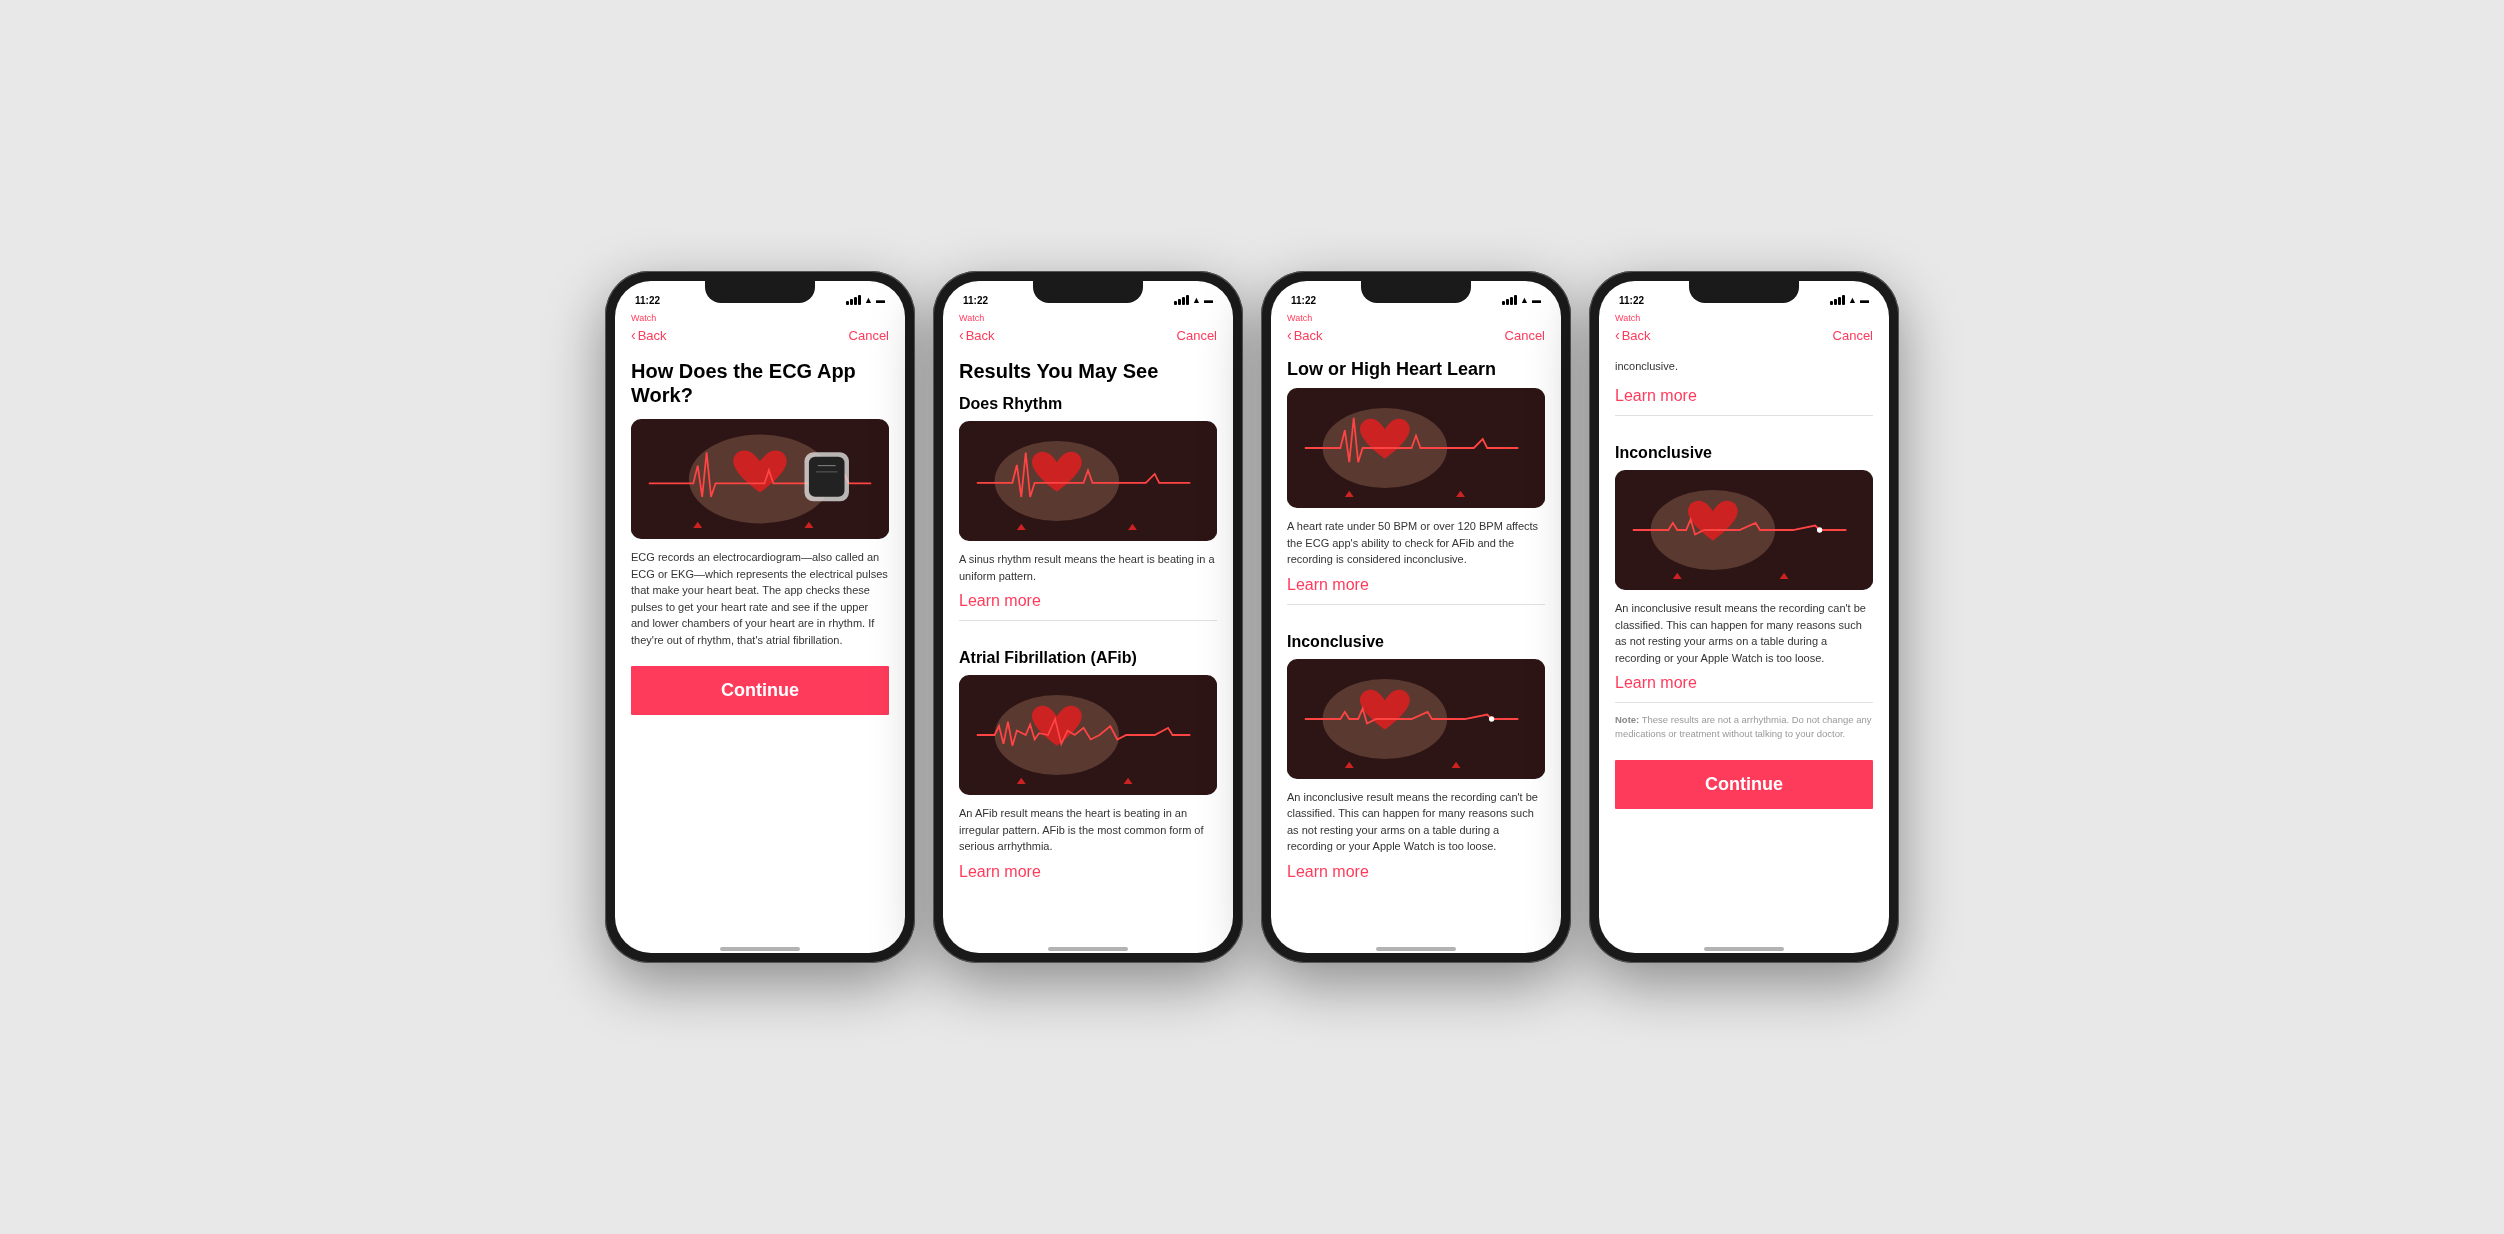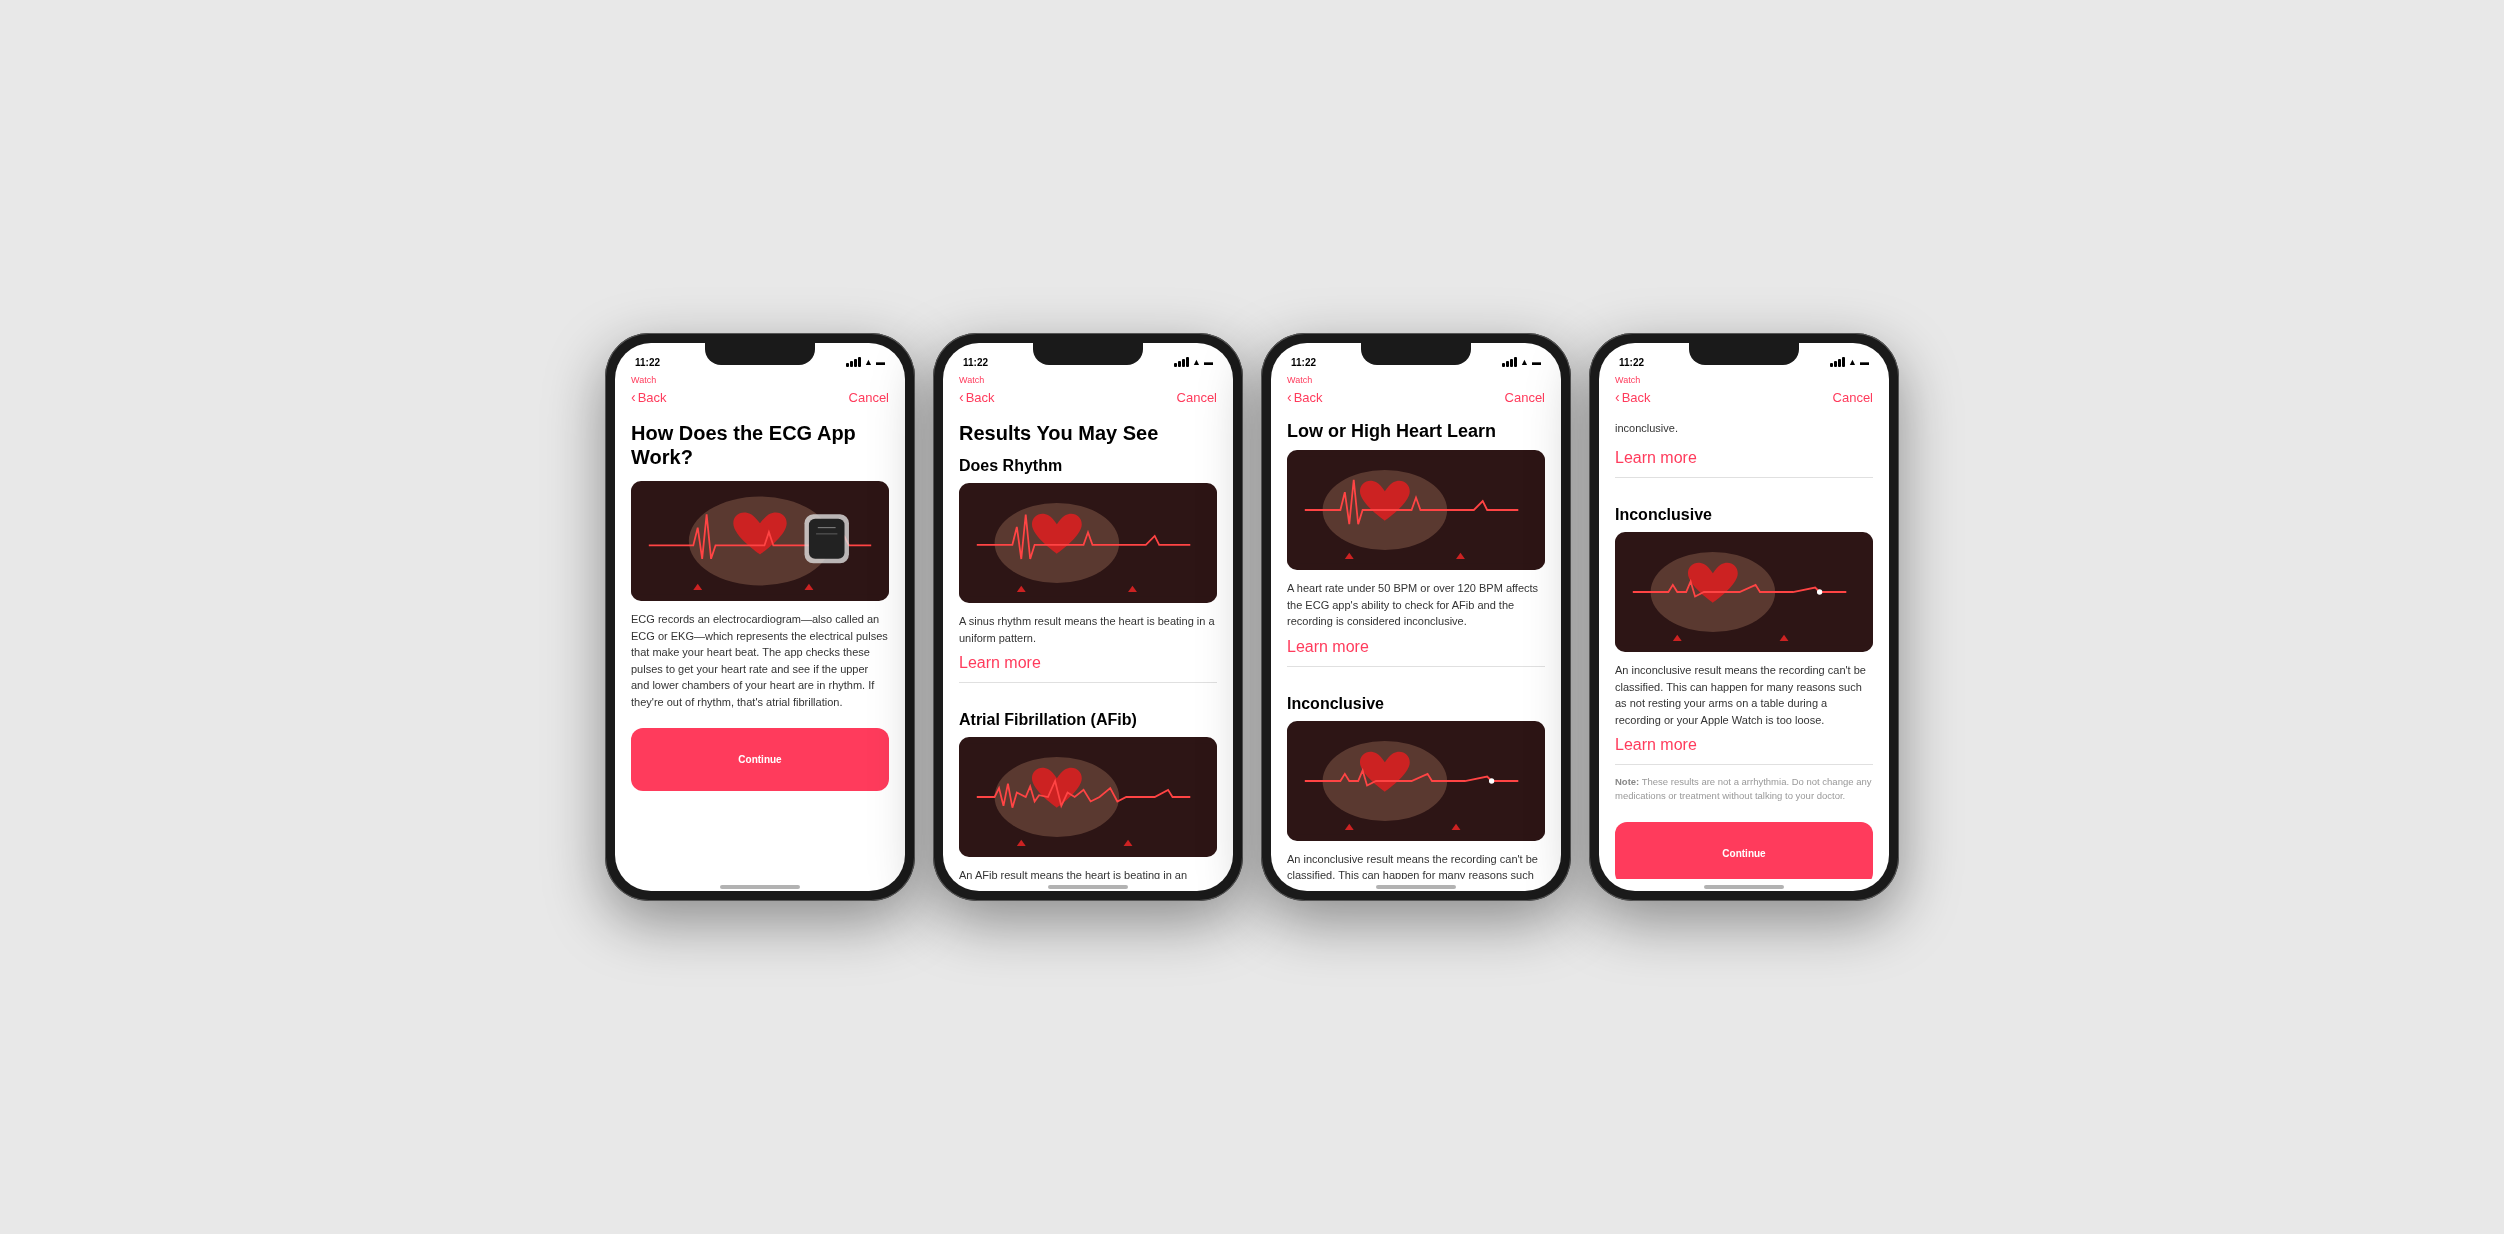--- a/index.html
+++ b/index.html
@@ -12,21 +12,21 @@
       font-family: -apple-system, BlinkMacSystemFont, 'SF Pro Text', 'Helvetica Neue', sans-serif;
       padding: 20px;
     }
     .phones-container {
       display: flex;
       gap: 18px;
       align-items: center;
     }
     .phone-wrapper {
       width: 310px;
-      height: 568px;
+      height: 692px;
       background: #1a1a1a;
       border-radius: 44px;
       padding: 10px;
       box-shadow: 0 20px 60px rgba(0,0,0,0.4), inset 0 0 0 1px #555;
       position: relative;
       flex-shrink: 0;
     }
     .phone-screen {
       width: 100%;
       height: 100%;
@@ -151,24 +151,24 @@
     }
     .ecg-image svg {
       width: 100%;
       height: 100%;
     }
     
     .continue-btn {
       background: #ff3b5c;
       color: #fff;
       border: none;
-      border-radius: 12px;
-      padding: 26px;
+      border-radius: 1px;
+      padding: 14px;
       width: 100%;
-      font-size: 10px;
+      font-size: 18px;
       font-weight: 600;
       text-align: center;
       margin-top: 10px;
       cursor: pointer;
     }
     .note-text {
       font-size: 9.5px;
       color: #999;
       line-height: 1.4;
       margin-bottom: 10px;

